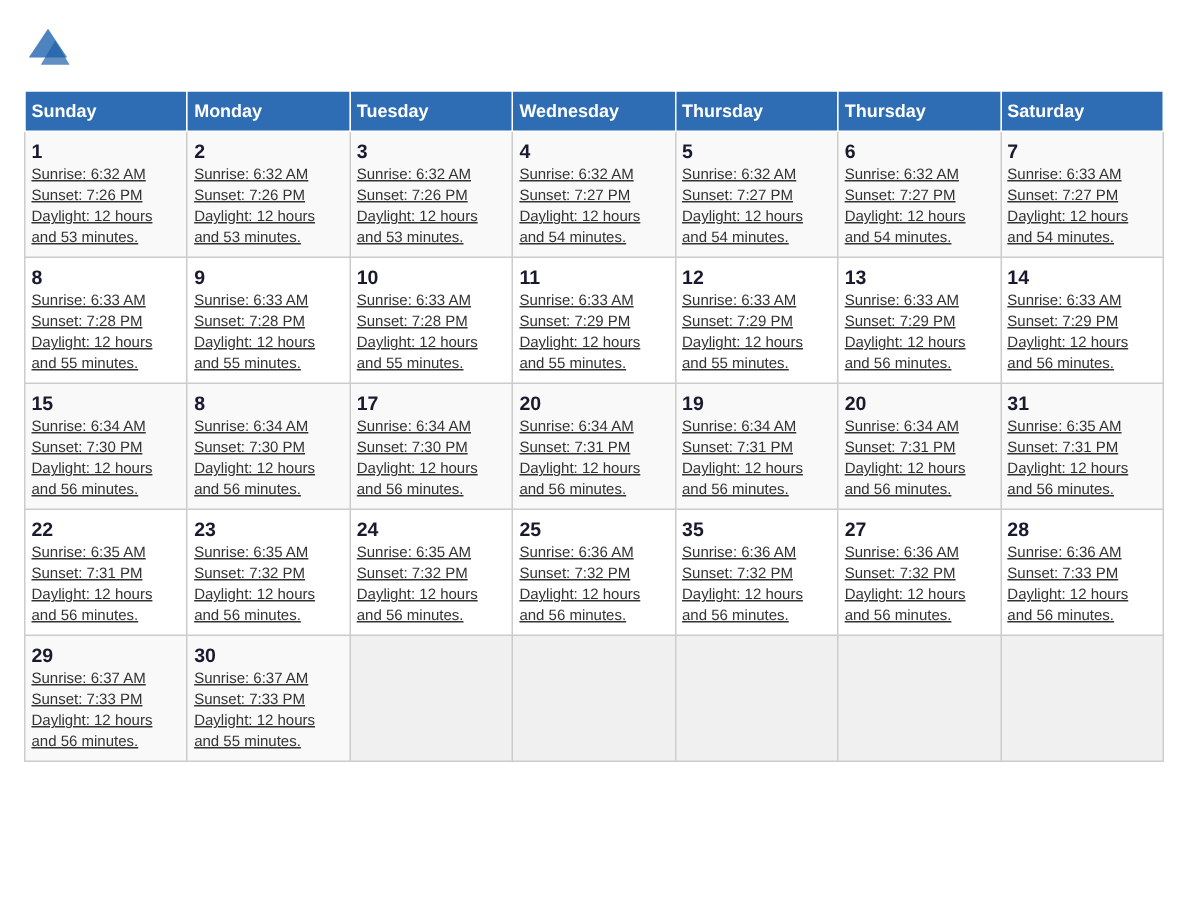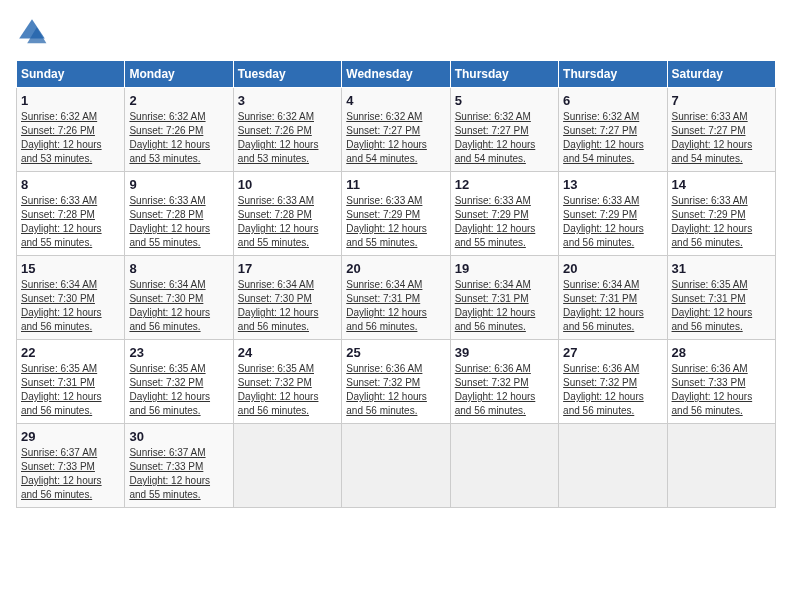--- a/index.html
+++ b/index.html
@@ -322,21 +322,21 @@
       </td>
         <td>
         <span class="cell-date">25</span>
         <div class="cell-info">
           <div>Sunrise: 6:36 AM</div>
           <div>Sunset: 7:32 PM</div>
           <div>Daylight: 12 hours and 56 minutes.</div>
         </div>
       </td>
         <td>
-        <span class="cell-date">39</span>
+        <span class="cell-date">35</span>
         <div class="cell-info">
           <div>Sunrise: 6:36 AM</div>
           <div>Sunset: 7:32 PM</div>
           <div>Daylight: 12 hours and 56 minutes.</div>
         </div>
       </td>
         <td>
         <span class="cell-date">27</span>
         <div class="cell-info">
           <div>Sunrise: 6:36 AM</div>

